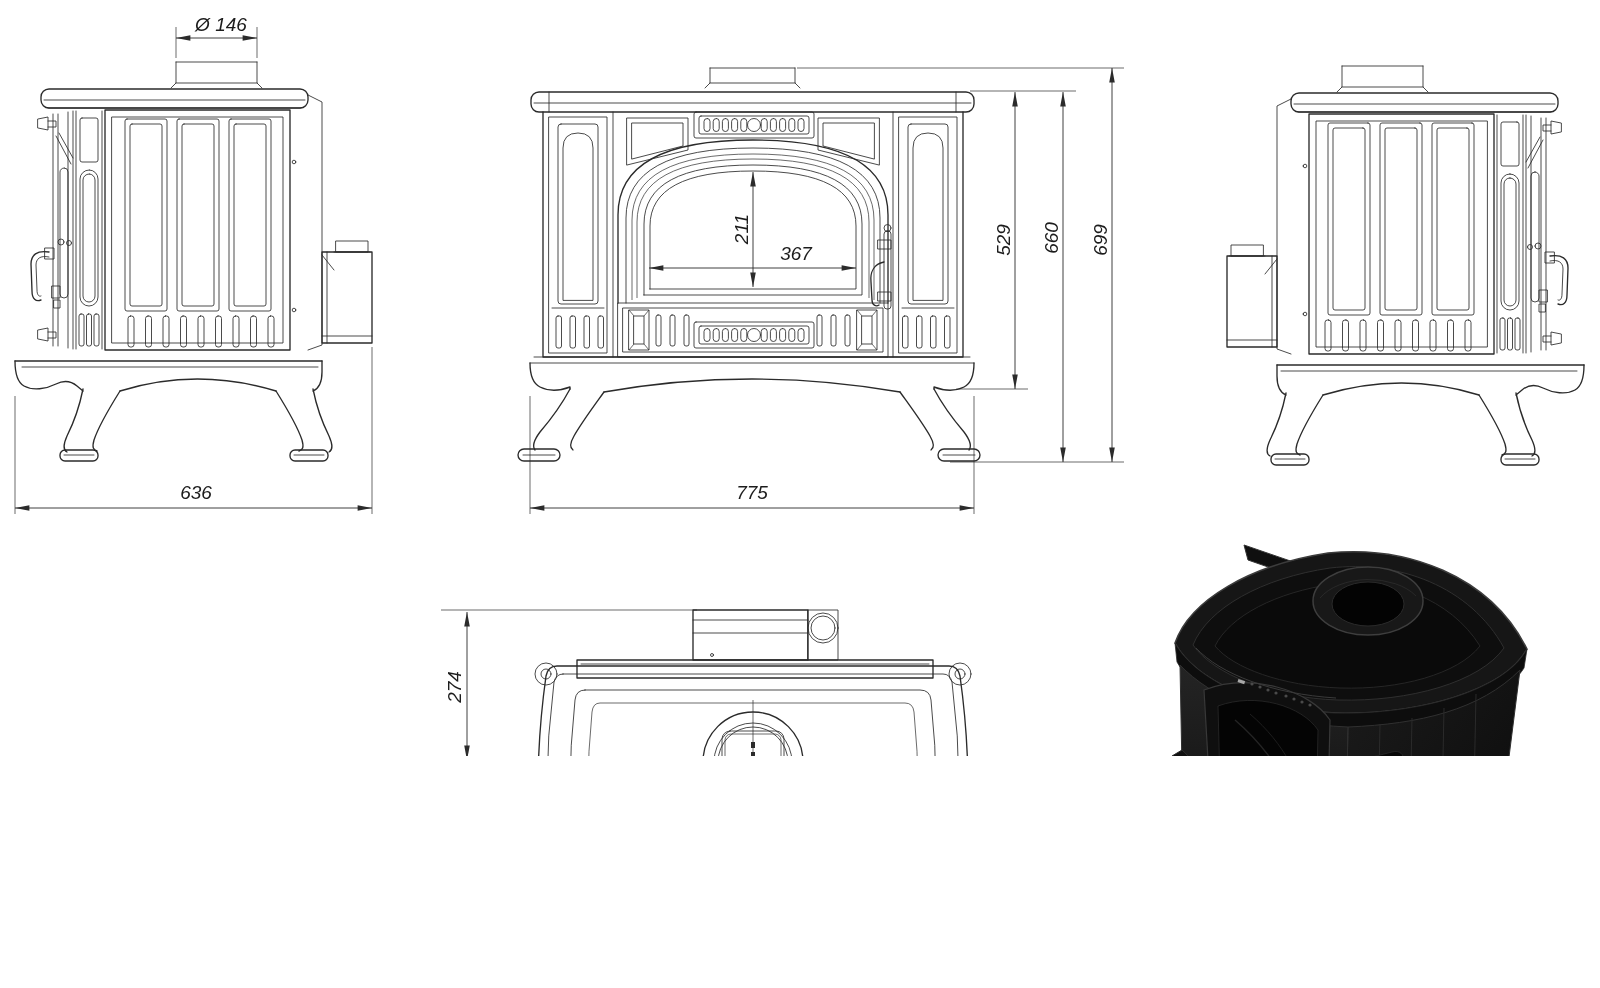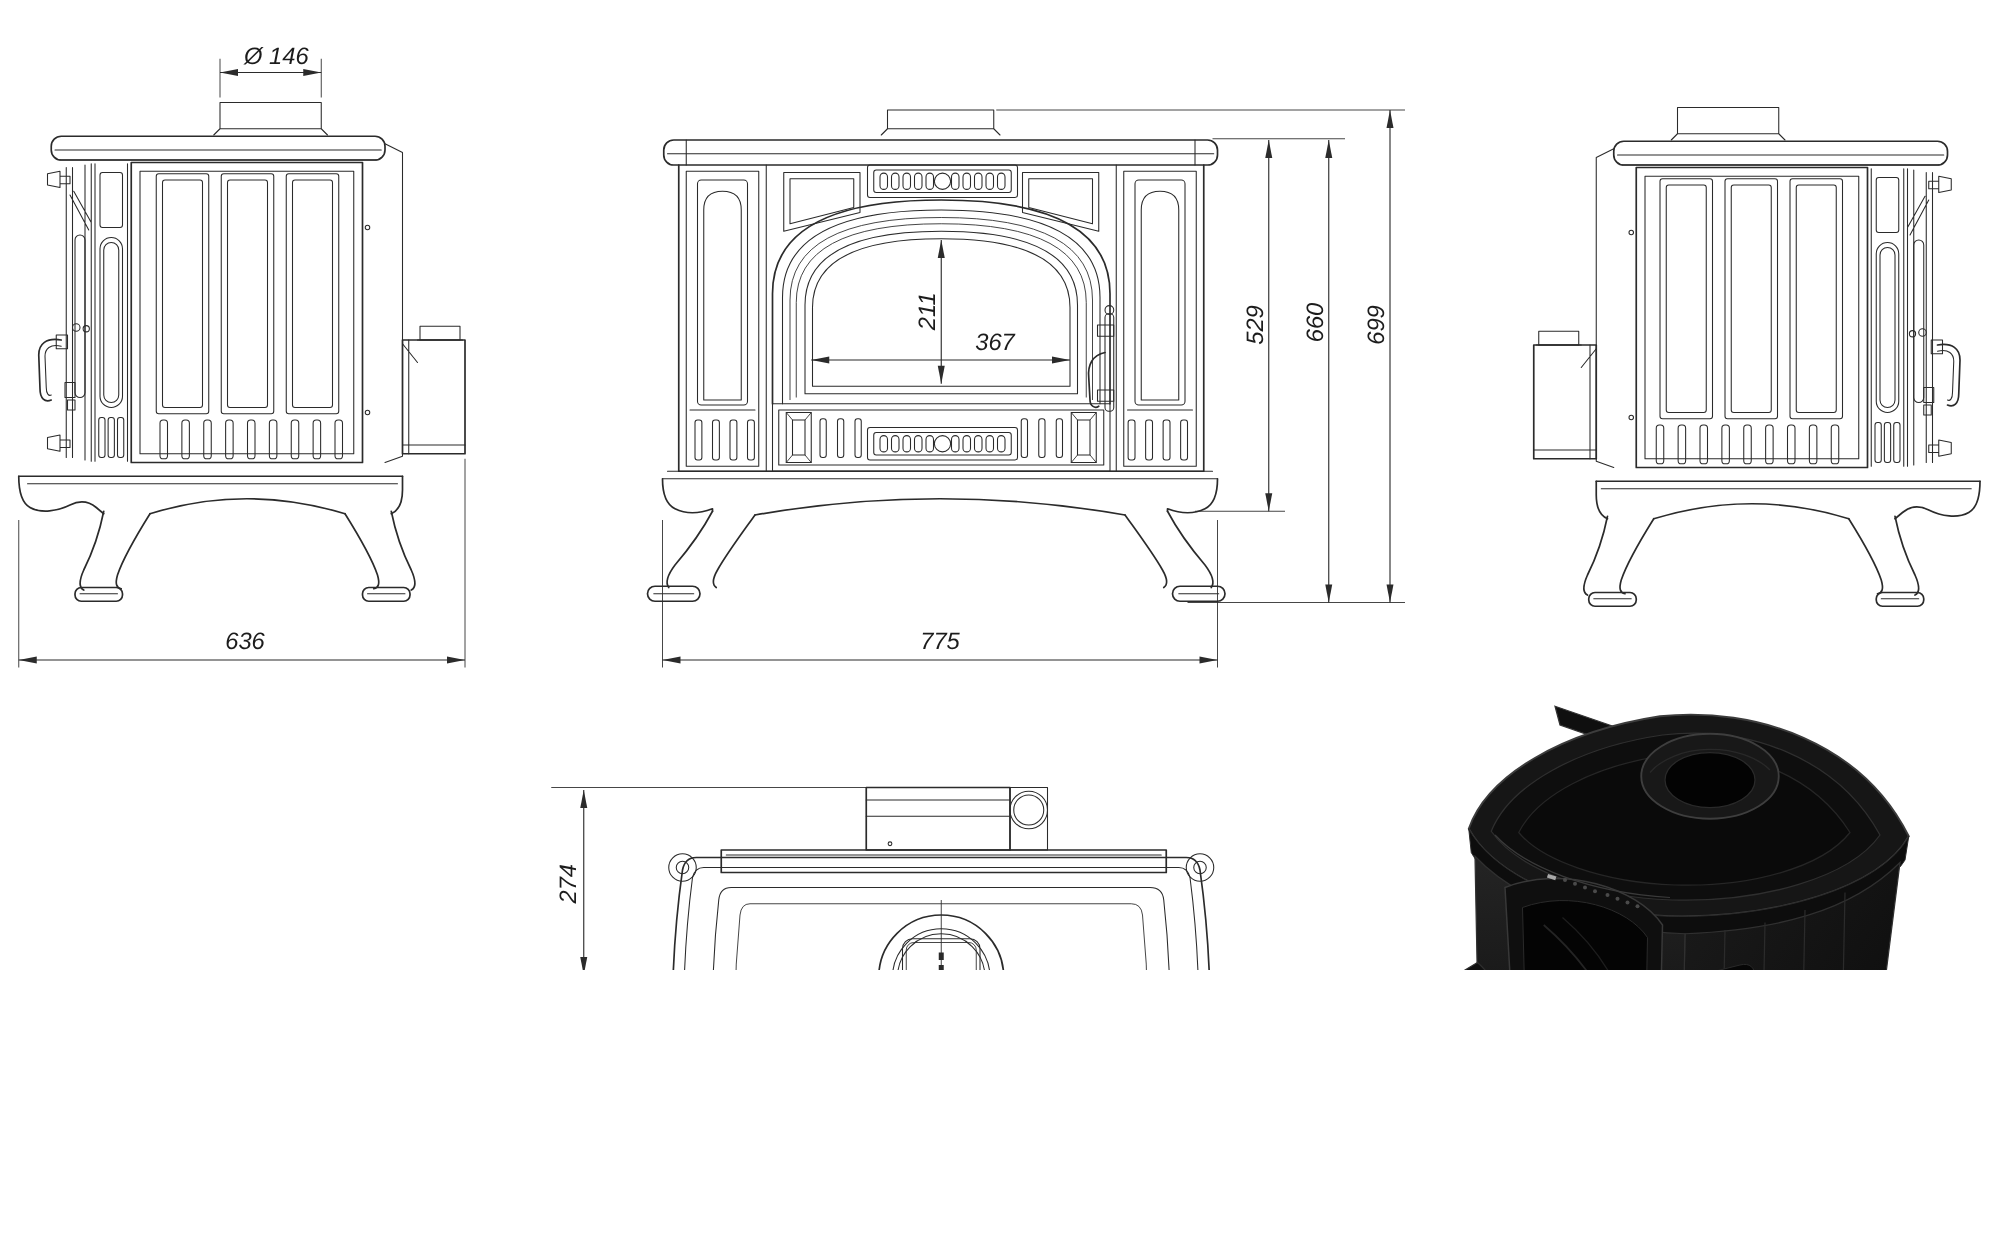--- a/index.html
+++ b/index.html
@@ -1,18 +1,18 @@
 <!DOCTYPE html>
 <html><head>
 <meta charset="utf-8">
 <style>
   html,body { margin:0; padding:0; background:#ffffff; }
   .canvas {
     position:relative; width:1600px; height:756px; background:#ffffff;
-    font-family:"Liberation Sans","DejaVu Sans",sans-serif; overflow:hidden;margin-top:20px;
+    font-family:"Liberation Sans","DejaVu Sans",sans-serif; overflow:hidden;
   }
   svg { position:absolute; left:0; top:0; }
   .o  { fill:none; stroke:#2b2b2b; stroke-width:1.35; stroke-linejoin:round; stroke-linecap:round; }
   .t  { fill:none; stroke:#2b2b2b; stroke-width:0.85; stroke-linejoin:round; stroke-linecap:round; }
   .d  { fill:none; stroke:#2b2b2b; stroke-width:0.9; }
   .x  { fill:none; stroke:#2b2b2b; stroke-width:0.7; }
   .dimtxt { font-style:italic; font-size:19px; fill:#1c1c1c; font-family:"Liberation Sans","DejaVu Sans",sans-serif; }
   .dk { stroke:#343434; stroke-width:1; fill:none; }
 </style>
 </head>

